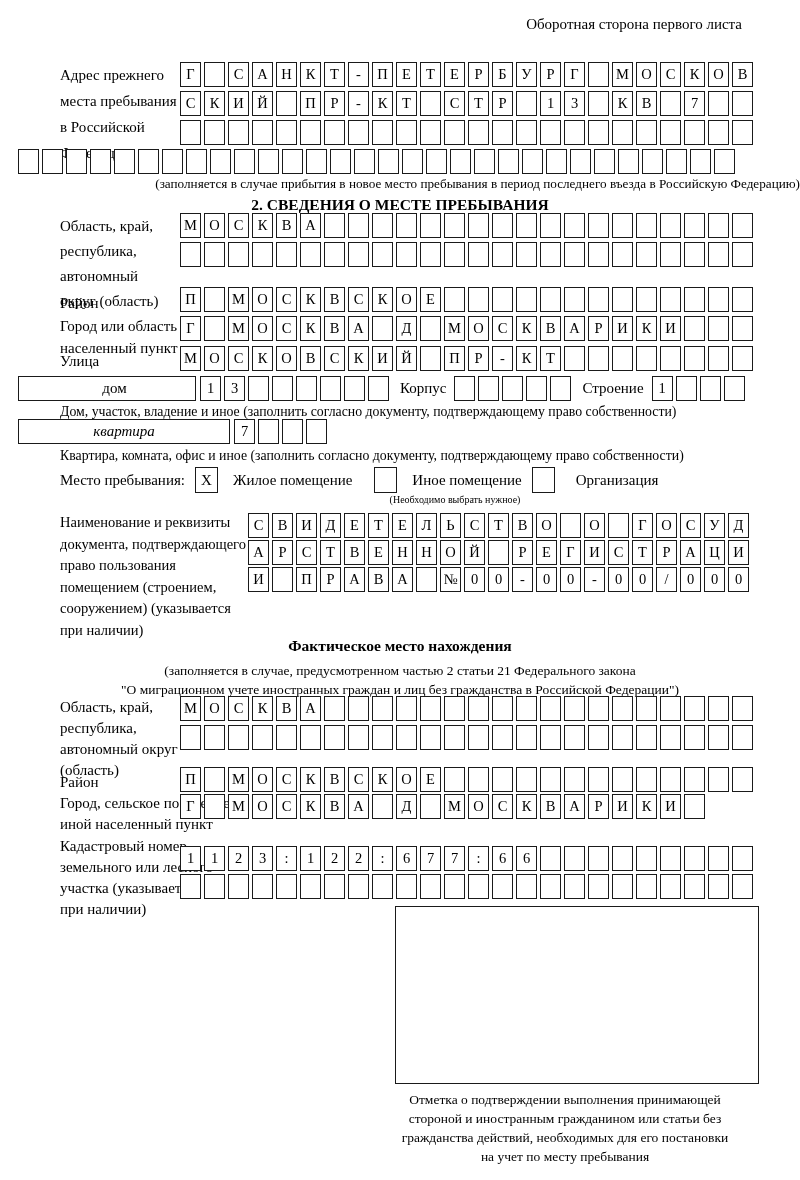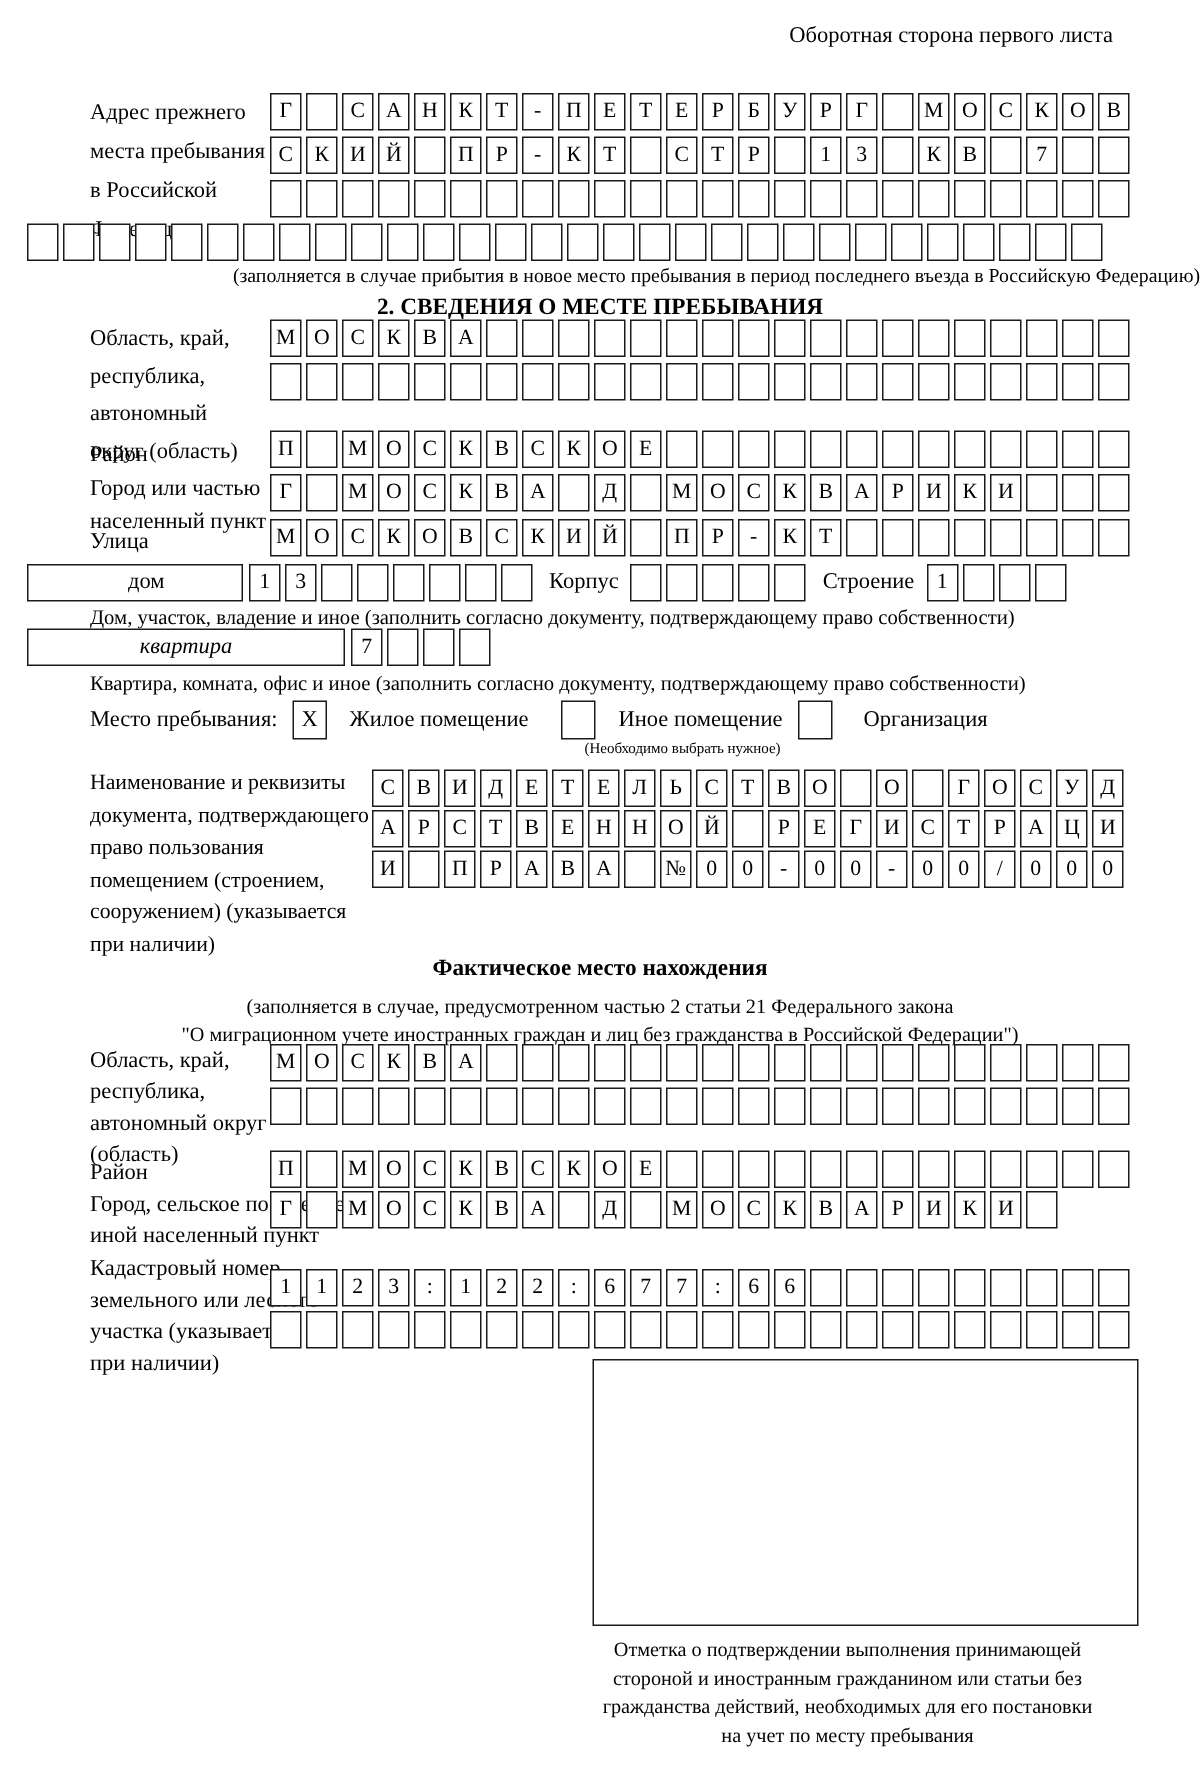--- a/index.html
+++ b/index.html
@@ -238,21 +238,21 @@
       <span class="cb"></span>
       <span class="cb"></span>
       <span class="cb"></span>
       <span class="cb"></span>
       <span class="cb"></span>
       <span class="cb"></span>
       <span class="cb"></span>
     </div>
 
   <div class="abs label" style="left:60px;top:315px;line-height:22px;">
-      <div class="ln">Город или частью</div>
+      <div class="ln">Город или область</div>
       <div class="ln">населенный пункт</div>
     </div>
   <div class="abs cellrow" style="left:180px;top:316px;">
       <span class="cb">Г</span>
       <span class="cb"></span>
       <span class="cb">М</span>
       <span class="cb">О</span>
       <span class="cb">С</span>
       <span class="cb">К</span>
       <span class="cb">В</span>
@@ -297,21 +297,21 @@
       <span class="cb"></span>
       <span class="cb"></span>
       <span class="cb"></span>
       <span class="cb"></span>
       <span class="cb"></span>
       <span class="cb"></span>
       <span class="cb"></span>
     </div>
 
   <div class="abs cellrow" style="left:18px;top:376px;">
-    <div class="named-box" style="width:144px;margin-right:4px;padding-left:15px;">дом</div>
+    <div class="named-box" style="width:178px;margin-right:4px;padding-left:15px;">дом</div>
     <div class="cellrow">
         <span class="cb">1</span>
         <span class="cb">3</span>
         <span class="cb"></span>
         <span class="cb"></span>
         <span class="cb"></span>
         <span class="cb"></span>
         <span class="cb"></span>
         <span class="cb"></span>
       </div>

